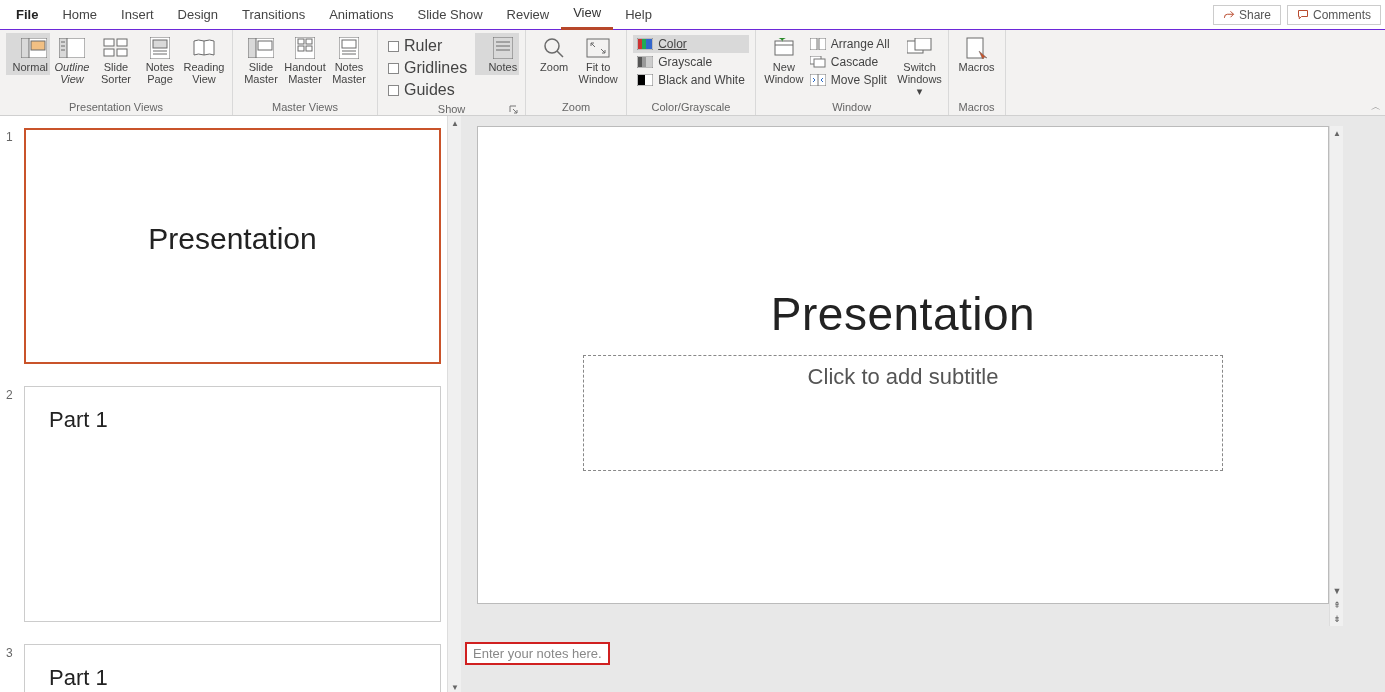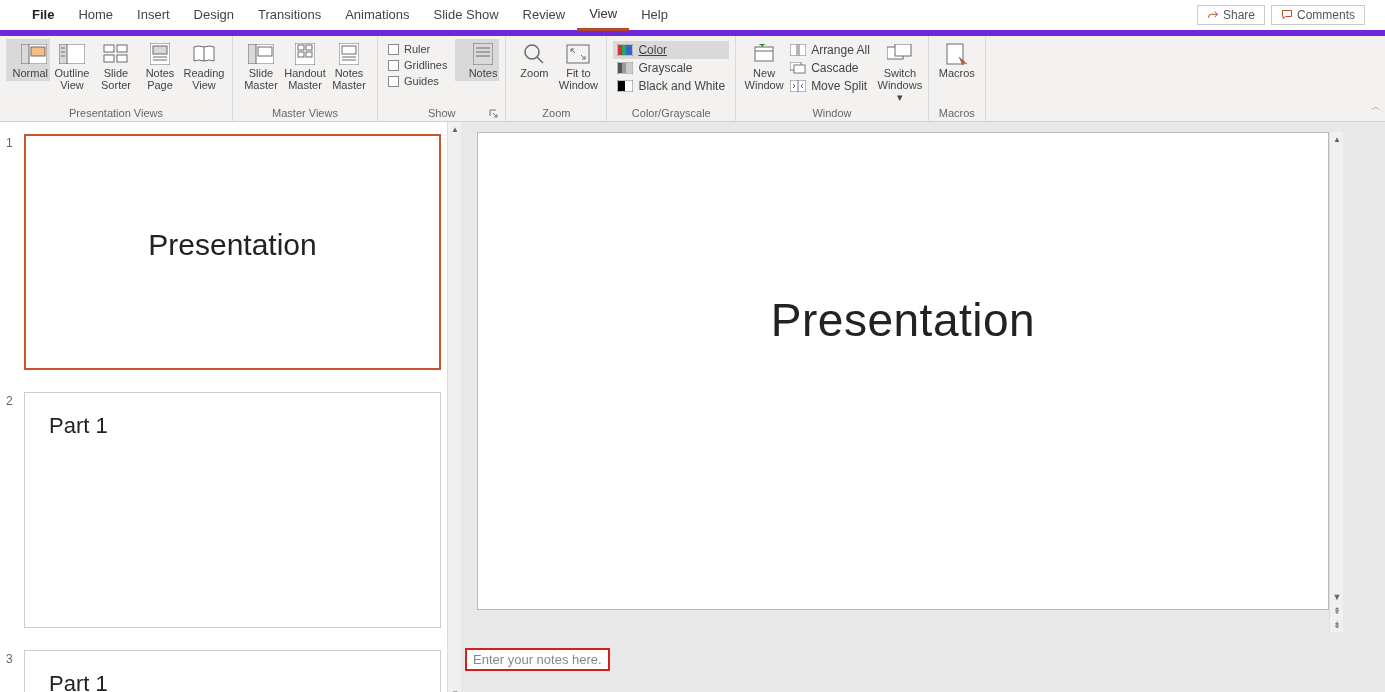--- a/index.html
+++ b/index.html
@@ -1,37 +1,37 @@
 <!DOCTYPE html>
 <html><head>
 <meta charset="utf-8">
 <style>
 * { margin: 0; padding: 0; box-sizing: border-box; font-family: "Segoe UI", Arial, sans-serif; }
 body { width: 1385px; height: 692px; background: #fff; overflow: hidden; font-size: 12px; color: #333; }
 
 
-.tabs { display: flex; align-items: center; height: 36px; background: #fff; border-bottom: 6px solid #6d28d9; padding: 0 20px; }
+.tabs { display: flex; align-items: center; height: 30px; background: #fff; border-bottom: 1px solid #6d28d9; padding: 0 4px; }
 .tab { padding: 0 12px; line-height: 28px; font-size: 13px; color: #444; cursor: pointer; }
 .tab.file { font-weight: 600; color: #222; }
 .tab.active { color: #333; border-bottom: 3px solid #b7472a; }
 .tabs-spacer { flex: 1; }
 .top-btn { border: 1px solid #ccc; background: #fff; padding: 2px 9px; margin-left: 6px; font-size: 12px; color: #555; display: flex; align-items: center; gap: 4px; cursor: pointer; }
 .top-btn svg { width: 12px; height: 12px; }
 
 
 .ribbon { display: flex; height: 86px; background: #f3f2f1; border-bottom: 1px solid #d0d0d0; }
 .group { border-right: 1px solid #d9d9d9; padding: 3px 6px 2px 6px; display: flex; flex-direction: column; }
 .group-body { flex: 1; display: flex; align-items: flex-start; }
 .group-label { text-align: center; font-size: 11px; color: #666; padding-top: 2px; position: relative; }
 .group-label .launcher { position: absolute; right: 0; bottom: 0; width: 10px; height: 10px; }
 .big-btn { width: 44px; display: flex; flex-direction: column; align-items: center; justify-content: flex-start; padding: 4px 2px 2px 2px; cursor: pointer; }
 .big-btn.selected { background: #d9d9d9; align-items: flex-end; }
 .big-btn .ic { width: 28px; height: 22px; display:flex; align-items:center; justify-content:center; }
 .big-btn .lbl { font-size: 11px; color: #444; text-align: center; line-height: 12px; margin-top: 2px; }
-.chk-row { display: flex; align-items: center; gap: 5px; padding: 2px 4px; font-size: 11px; color: #444; cursor: pointer; }
+.chk-row { display: flex; align-items: center; gap: 5px; padding: 2px 4px; font-size: 16px; color: #444; cursor: pointer; }
 .chk { width: 11px; height: 11px; border: 1px solid #888; background: #fff; }
 .small-row { display:flex; align-items:center; gap:5px; padding:2px 4px; font-size:12px; color:#444; cursor:pointer; }
 .small-row.selected { background:#d9d9d9;text-decoration:underline;}
 .small-row .sic { width:16px; height:14px; display:flex; align-items:center; justify-content:center; }
 .ribbon-collapse { position:absolute; right:4px; top:100px; font-size:10px; color:#777; cursor:pointer; }
 
 
 .workspace { display: flex; height: calc(692px - 28px - 86px); background: #e8e8e8; }
 .thumb-panel { width: 461px; background: #fff; display:flex; }
 .thumb-list { flex:1; overflow:hidden; padding-top:8px; }
@@ -105,21 +105,21 @@
       <div class="big-btn">
         <div class="ic">
             <svg width="26" height="20">
               <rect x="0" y="0" width="26" height="20" fill="#fff" stroke="#6b6b6b"></rect>
               <rect x="0" y="0" width="8" height="20" fill="#d9d9d9" stroke="#6b6b6b"></rect>
               <line x1="2" y1="4" x2="6" y2="4" stroke="#6b6b6b"></line>
               <line x1="2" y1="8" x2="6" y2="8" stroke="#6b6b6b"></line>
               <line x1="2" y1="12" x2="6" y2="12" stroke="#6b6b6b"></line>
             </svg>
           </div>
-        <div class="lbl" style="white-space:pre;">Outline
+        <div class="lbl" style="white-space:pre;font-style:italic;">Outline
 View</div>
       </div>
       <div class="big-btn">
         <div class="ic">
             <svg width="26" height="20">
               <rect x="1" y="1" width="10" height="7" fill="#fff" stroke="#6b6b6b"></rect>
               <rect x="14" y="1" width="10" height="7" fill="#fff" stroke="#6b6b6b"></rect>
               <rect x="1" y="11" width="10" height="7" fill="#fff" stroke="#6b6b6b"></rect>
               <rect x="14" y="11" width="10" height="7" fill="#fff" stroke="#6b6b6b"></rect>
             </svg>
@@ -395,20 +395,21 @@
     <div class="thumb-scroll">
       <div class="up">▲</div>
       <div class="down">▼</div>
     </div>
   </div>
 
   <div class="editor-area">
     <div class="slide-wrap">
       <div class="slide">
         <div class="title">Presentation</div>
+        <div class="subtitle-box">Click to add subtitle</div>
       </div>
       <div class="slide-scroll">
         <div class="up">▲</div>
         <div class="extras">
           <div>▼</div>
           <div>⇞</div>
           <div>⇟</div>
         </div>
       </div>
     </div>

